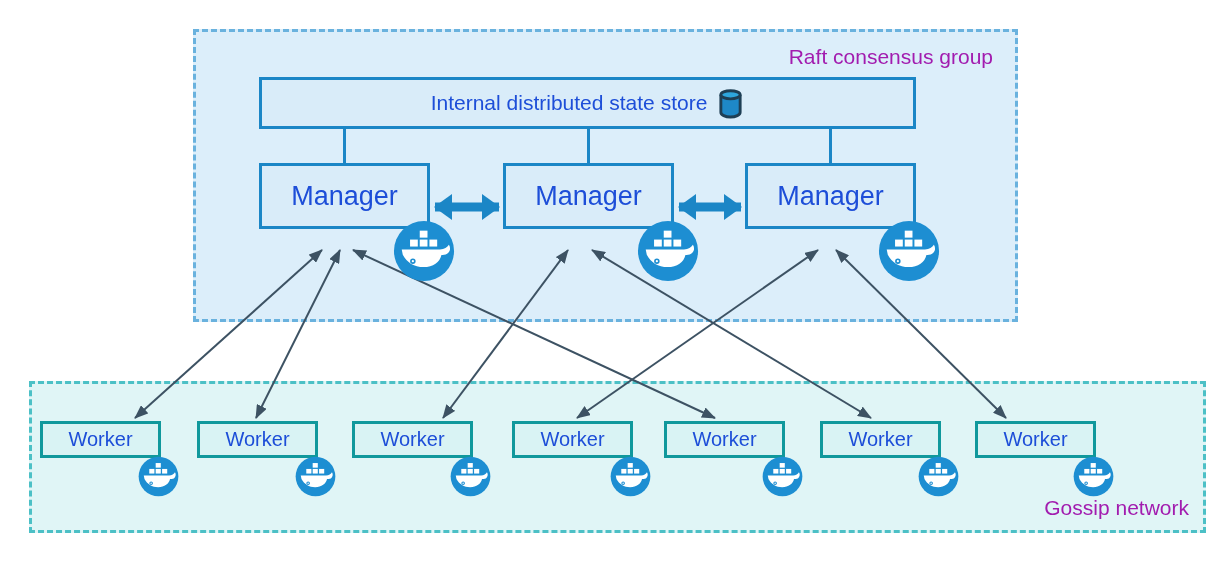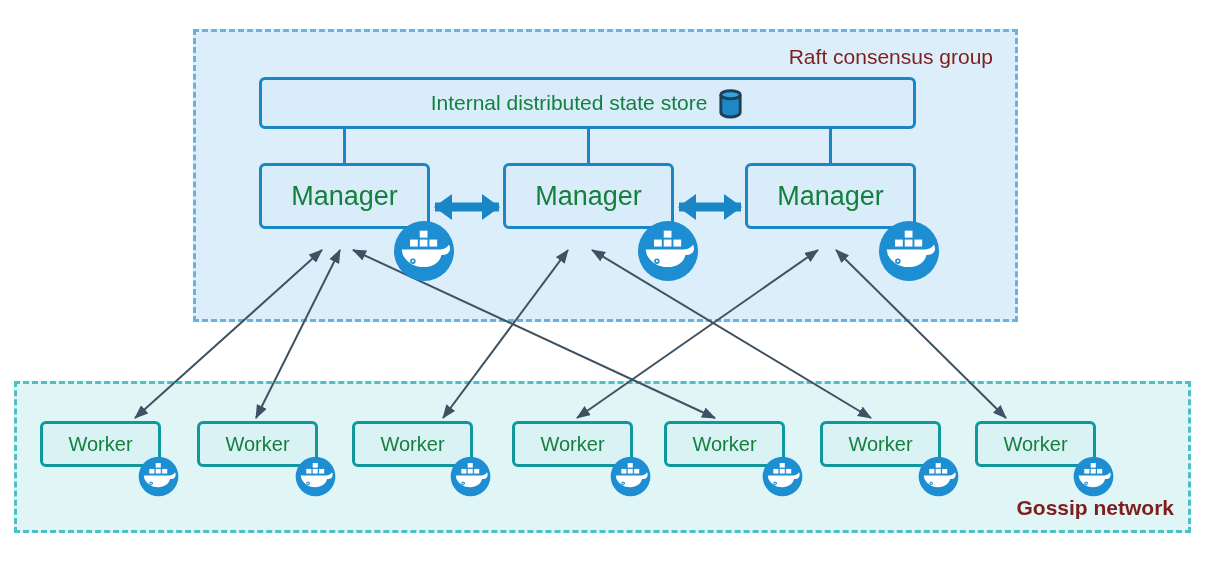--- a/index.html
+++ b/index.html
@@ -12,60 +12,58 @@
     overflow: hidden;
   }
   
   .group { position: absolute; box-sizing: border-box; z-index: 1; }
   .raft-group {
     left: 193px; top: 29px; width: 825px; height: 293px;
     background: #dceefa;
     border: 3px dashed #6ab2de;
   }
   .gossip-group {
-    left: 14px; top: 381px; width: 1177px; height: 152px;
+    left: 29px; top: 381px; width: 1177px; height: 152px;
     background: #e0f5f6;
     border: 3px dashed #4cc0c6;
-    font-weight: bold;
   }
   .group-label {
     position: absolute;
     font-size: 21px;
-    color: #7f1d1d;
+    color: #a21caf;
     white-space: nowrap;
   }
   .raft-label { top: 13px; right: 22px; }
   .gossip-label { bottom: 10px; right: 14px; }
 
   
   .node {
     position: absolute;
     box-sizing: border-box;
     display: flex;
     align-items: center;
     justify-content: center;
     z-index: 10;
-    color: #15803d;
-    border-radius: 6px;
+    color: #1d4ed8;
   }
   .state-store {
     left: 259px; top: 77px; width: 657px; height: 52px;
     background: #d9ecf9;
     border: 3px solid #1b86c6;
     gap: 10px;
     font-size: 21px;
   }
   .manager {
     top: 163px; width: 171px; height: 66px;
     background: #d9ecf9;
     border: 3px solid #1b86c6;
     font-size: 27px;
   }
   .worker {
-    top: 421px; width: 121px; height: 46px;
+    top: 421px; width: 121px; height: 37px;
     background: #d9f3f4;
     border: 3px solid #10989c;
     font-size: 20px;
   }
   .node-label { white-space: nowrap; }
 
   
   .stub {
     position: absolute; top: 128px; height: 36px; width: 3px;
     background: #1b86c6; z-index: 2;

